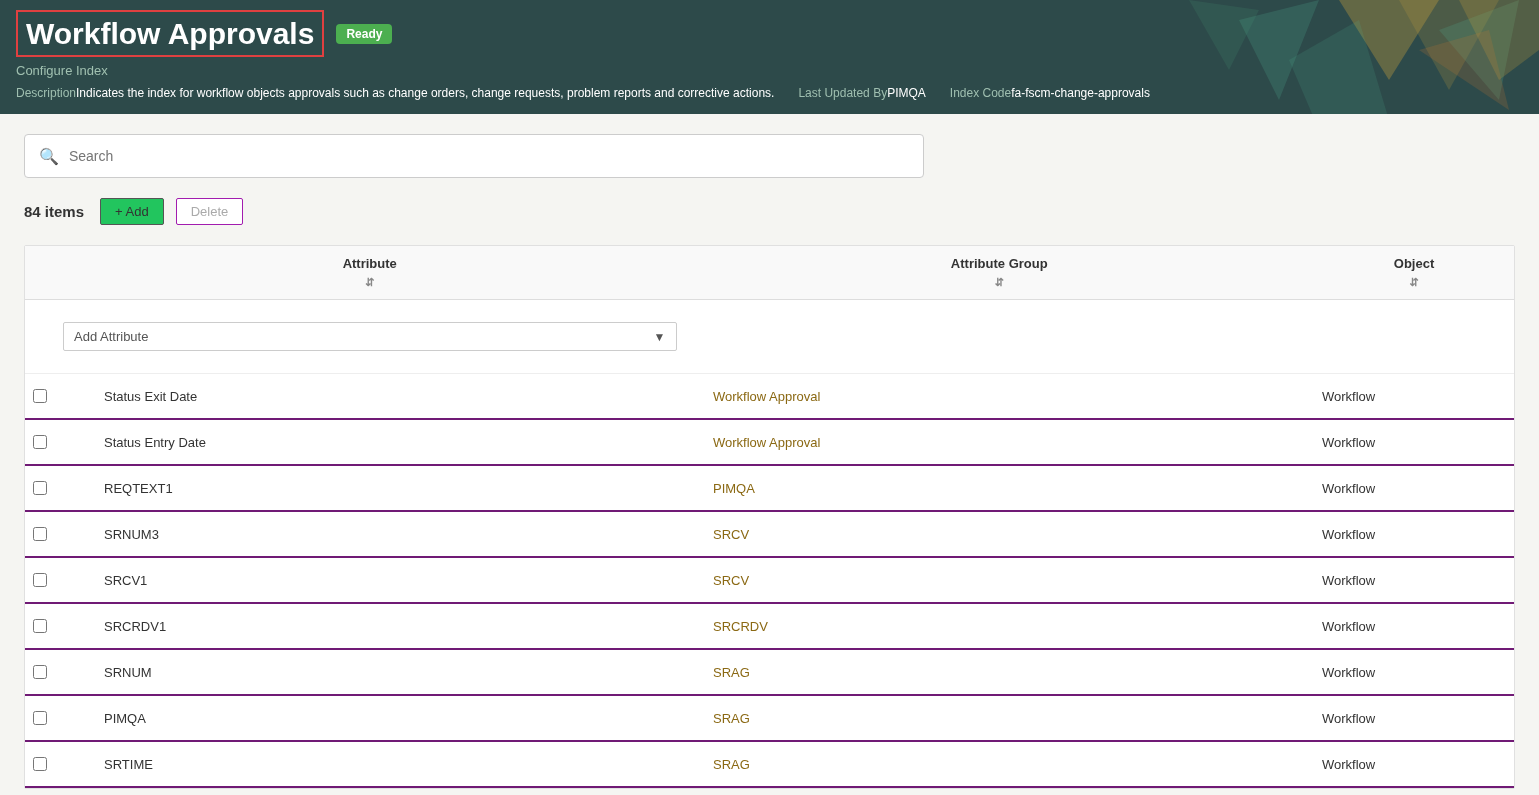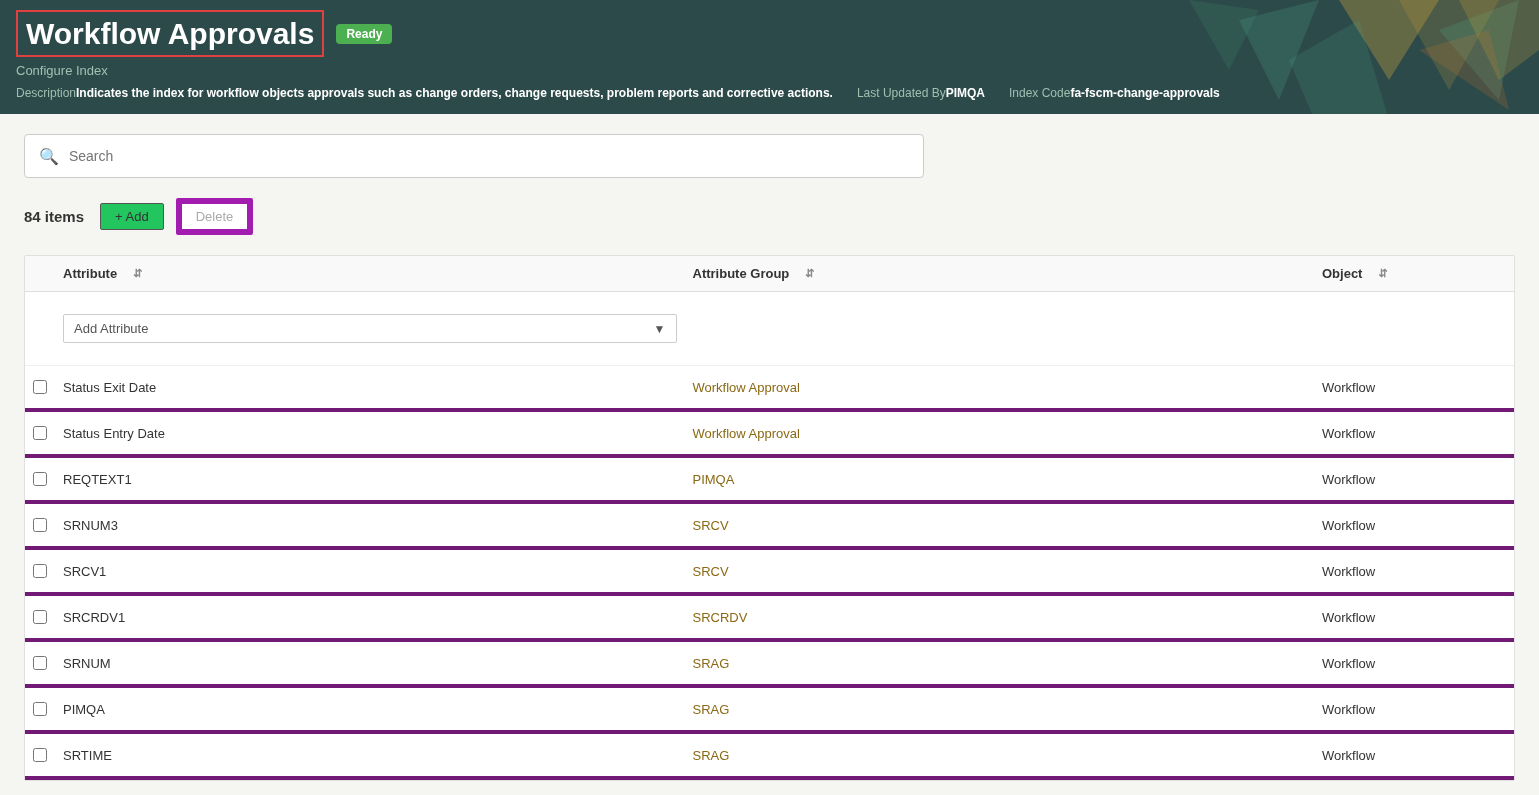--- a/index.html
+++ b/index.html
@@ -40,21 +40,21 @@
       margin-bottom: 8px;
     }
     .header-desc {
       color: #c8ddd5;
       font-size: 12px;
       display: flex;
       align-items: flex-end;
       flex-wrap: wrap;
     }
     .header-desc .label { color: #9fbfb0; }
-    .header-desc .value { color: #fff; font-weight: bold; }
+    .header-desc .value { color: #fff; font-weight: normal; }
     .header-desc .sep { margin: 0 12px; }
 
     
     .header-bg {
       position: absolute;
       right: 0; top: 0; bottom: 0;
       width: 600px;
       overflow: hidden;
       pointer-events: none;
     }
@@ -113,21 +113,21 @@
       gap: 5px;
       border: 1px solid #555;
       background: #22c55e;
       padding: 5px 14px;
       font-size: 13px;
       cursor: pointer;
       border-radius: 2px;
       color: #333;
     }
     .btn-delete {
-      border: 6px solid #a21caf;
+      border: 1px solid #a21caf;
       background: #fff;
       padding: 5px 14px;
       font-size: 13px;
       cursor: pointer;
       border-radius: 2px;
       color: #aaa;
     }
 
     
     .table-container {
@@ -141,22 +141,23 @@
       padding: 10px 0;
       border-bottom: 1px solid #ddd;
       background: #f9f9f9;
     }
     .th {
       font-size: 13px;
       font-weight: bold;
       color: #333;
       display: flex;
       align-items: center;
-      gap: 16px;
+      gap: 5px;
       padding: 0 8px;
+      flex-direction: column;
     }
     .sort-icon { font-size: 11px; color: #888; }
 
     
     .add-attr-row {
       display: grid;
       grid-template-columns: 30px 1fr 1fr 200px;
       padding: 8px 0;
       border-bottom: 1px solid #eee;
       background: #fff;
@@ -174,24 +175,25 @@
       background: #fff;
       margin: 14px 8px;
     }
     .dropdown-arrow { font-size: 12px; color: #555; }
 
     
     .data-row {
       display: grid;
       grid-template-columns: 30px 1fr 1fr 200px;
       padding: 0;
-      border-bottom: 4px solid #701a75;
+      border-bottom: 2px solid #701a75;
       background: #fff;
       align-items: center;
       min-height: 46px;
+      gap: 41px;
     }
     .cell {
       padding: 12px 8px;
       font-size: 13px;
       color: #333;
     }
     .cell-attr-group {
       color: #8b6914;
       font-size: 13px;
       padding: 12px 8px;

